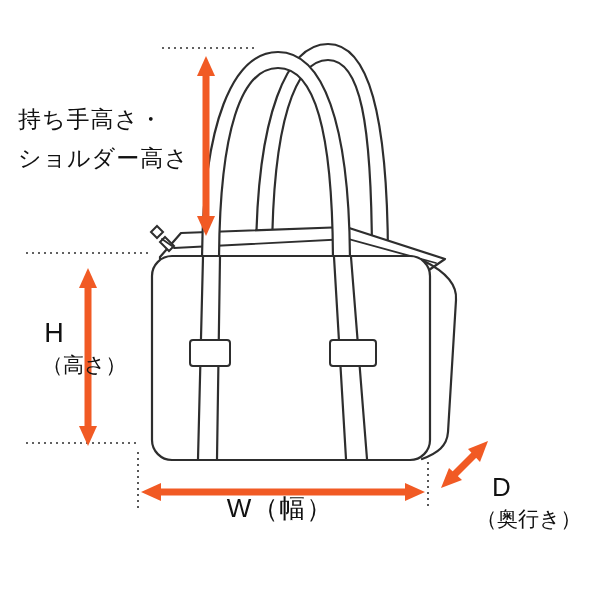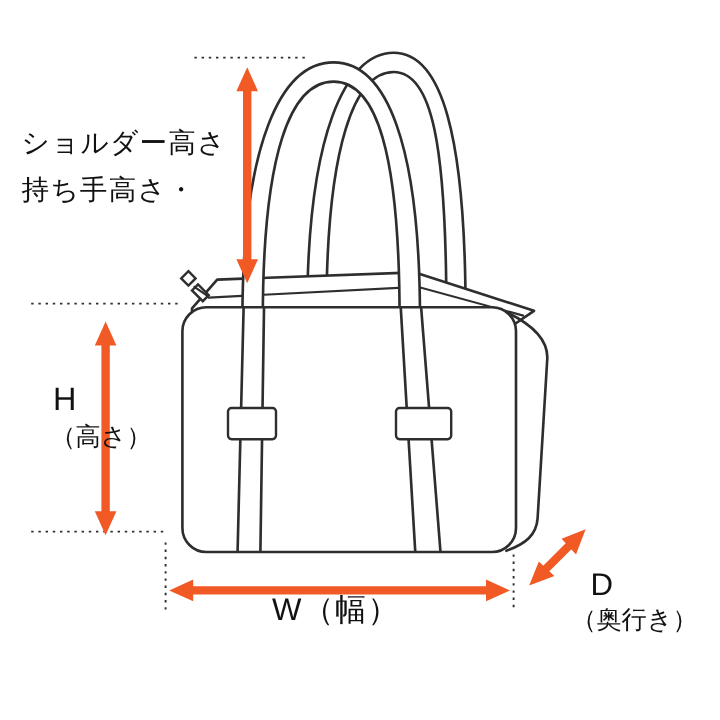--- a/index.html
+++ b/index.html
@@ -23,21 +23,21 @@
   .arrow-head { fill: var(--color-arrow, #f15a24); stroke: none; }
 
   .label { position: absolute; white-space: nowrap; }
   .label-handle { left: 18px; top: 100px; font-size: 23px; line-height: 39px; letter-spacing: 1px; }
   .label-h { left: 6px; top: 316px; width: 96px; text-align: center; }
   .label-h .sym { font-size: 27px; line-height: 34px; }
   .label-h .name { font-size: 21px; line-height: 30px; margin-left: 36px; }
   .label-w { left: 180px; top: 491px; width: 200px; text-align: center; font-size: 26px; letter-spacing: 1px; }
   .label-d { left: 476px; top: 470px; width: 120px; }
   .label-d .sym { font-size: 26px; line-height: 34px; padding-left: 16px; }
-  .label-d .name { font-size: 21px; line-height: 30px; font-family: Liberation Mono, monospace; }
+  .label-d .name { font-size: 21px; line-height: 30px; }
 </style>
 </head>
 <body>
 
 <div class="stage">
 
   <svg class="diagram" width="600" height="600" viewBox="0 0 600 600">
 
     <path class="tube" d="M 256,262 C 256,112 288,44 328,44 C 368,44 388,112 388,262 L 372,262 C 372,120 360,60 328,60 C 296,60 272,120 272,262 Z"></path>
 
@@ -83,22 +83,22 @@
     </g>
 
     <g>
       <line class="arrow-line" x1="452" y1="477" x2="477" y2="452"></line>
       <polygon class="arrow-head" points="441,488 462,480 449,468"></polygon>
       <polygon class="arrow-head" points="488,441 480,462 468,449"></polygon>
     </g>
   </svg>
 
   <div class="label label-handle">
+    <div>持ち手高さ・</div>
     <div>ショルダー高さ</div>
-    <div>持ち手高さ・</div>
   </div>
 
   <div class="label label-h">
     <div class="sym">H</div>
     <div class="name">（高さ）</div>
   </div>
 
   <div class="label label-w">W（幅）</div>
 
   <div class="label label-d">

